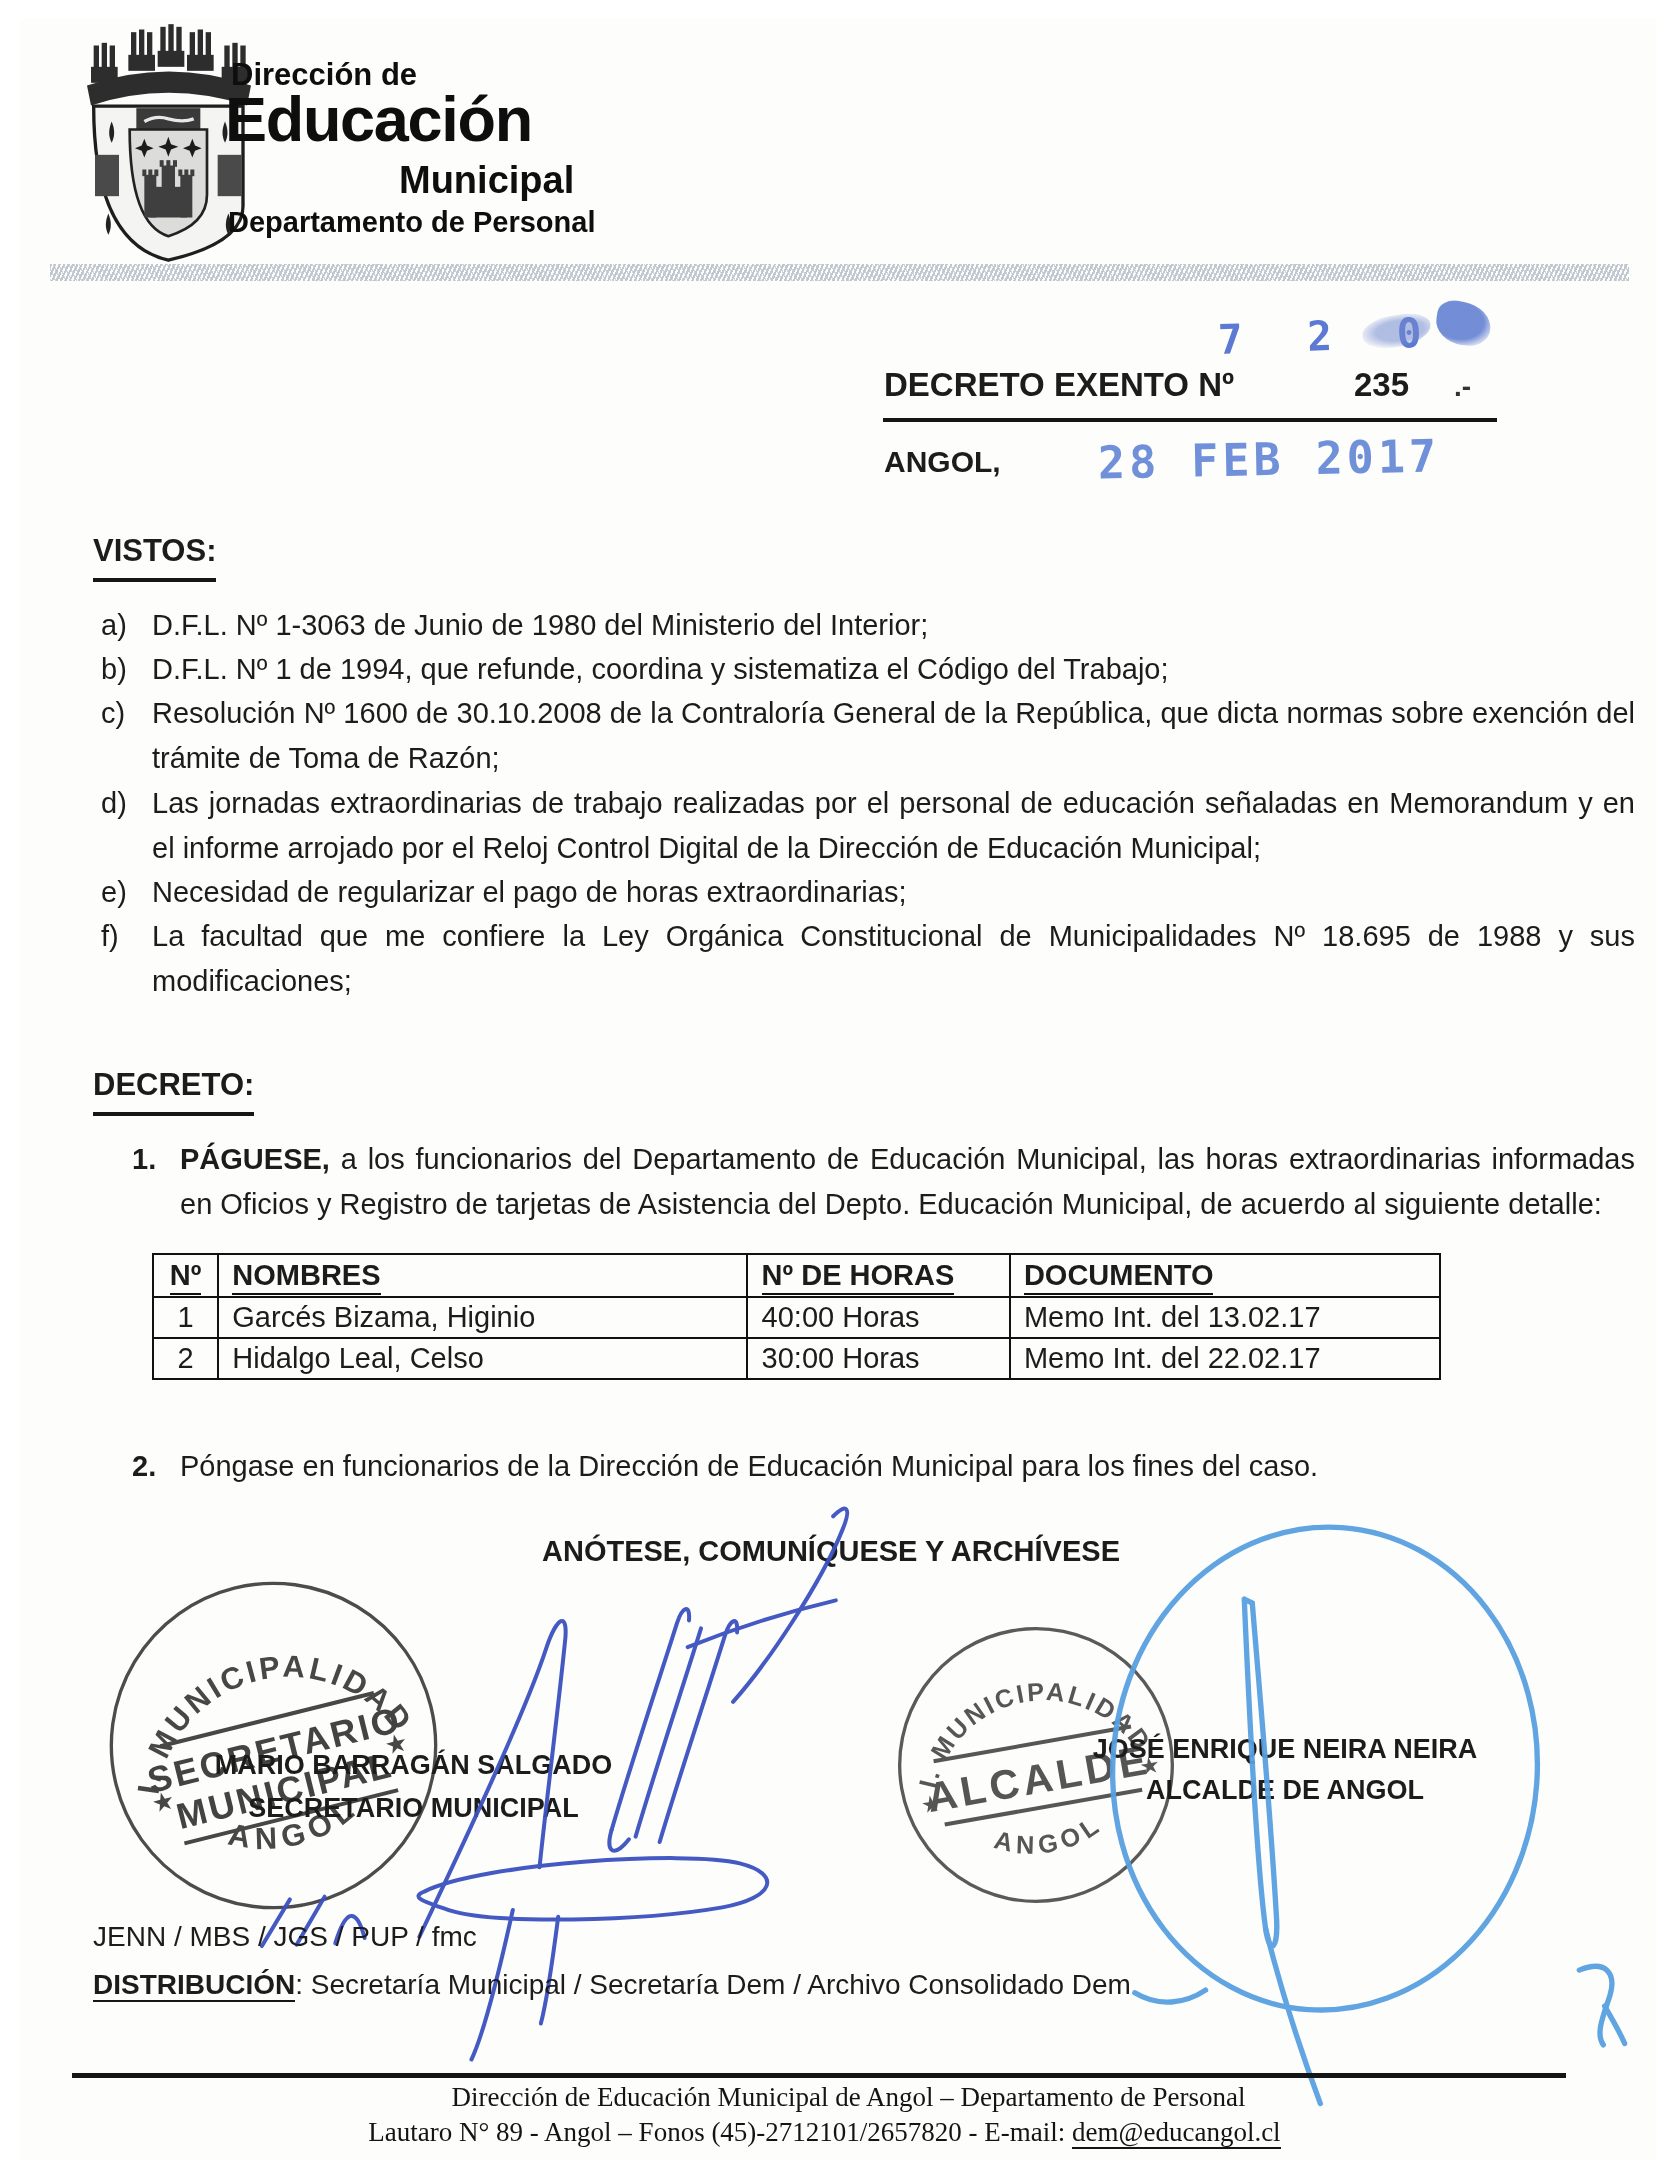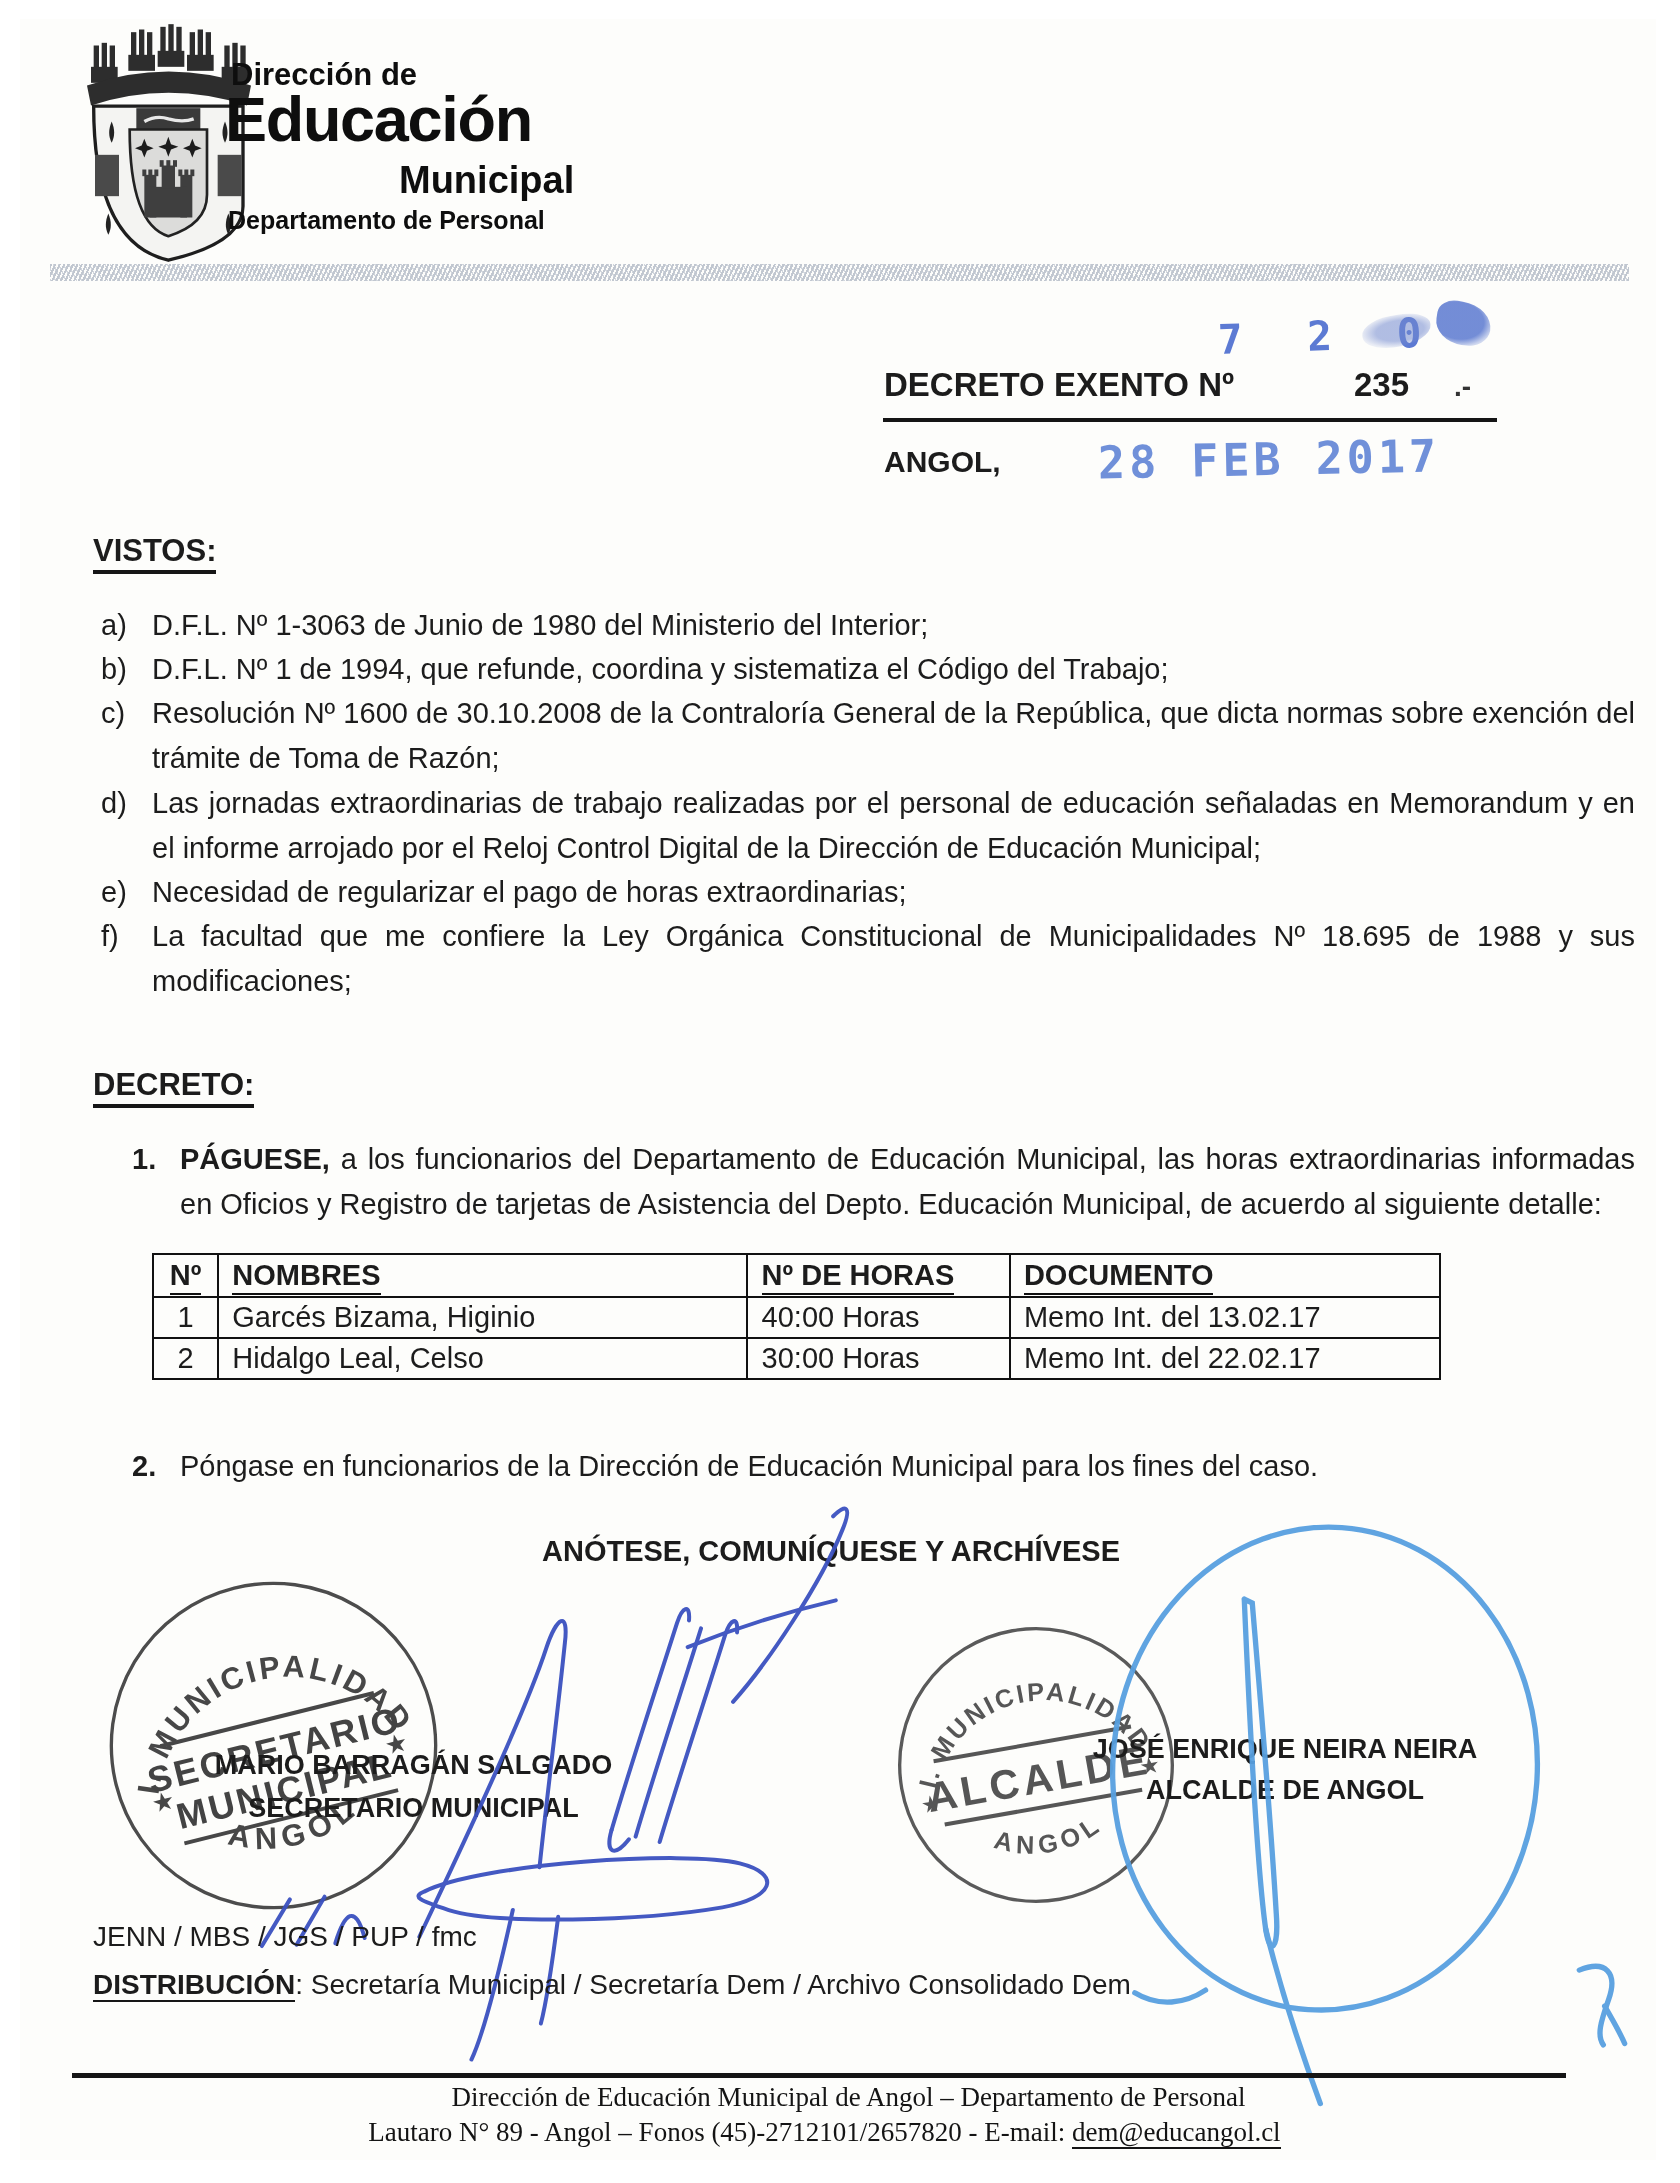--- a/index.html
+++ b/index.html
@@ -4,36 +4,36 @@
 <style>
   html,body{margin:0;padding:0;background:#000;}
   .page{position:relative;width:1681px;height:2183px;background:#ffffff;overflow:hidden;
         font-family:"Liberation Sans",sans-serif;color:#1c1c1c;}
   .sheet{position:absolute;left:20px;top:18.7px;right:25px;bottom:23.4px;background:#fdfdfb;}
   .abs{position:absolute;}
   .b{font-weight:bold;}
   .hdr-small{font-size:31px;font-weight:bold;color:#0e0e0e;}
   .hdr-big{font-size:63px;font-weight:bold;color:#0e0e0e;letter-spacing:-1.3px;}
   .hdr-mid{font-size:38px;font-weight:bold;color:#0e0e0e;}
-  .hdr-dept{font-size:25px;font-weight:bold;color:#0e0e0e;}
+  .hdr-dept{font-size:29px;font-weight:bold;color:#0e0e0e;}
   .hatch{height:17.4px;opacity:.75;
      background:repeating-linear-gradient(115deg,#aeb6c2 0 2px,rgba(255,255,255,0) 2px 4px),
                 repeating-linear-gradient(65deg,#c3c9d3 0 1.3px,rgba(255,255,255,0) 1.3px 4.7px);}
   .decree-title{font-size:33px;font-weight:bold;}
   .decree-suffix{font-size:28px;font-weight:bold;color:#333;}
   .rule{background:#151515;}
   .hand720{font-size:41px;font-weight:bold;color:#4f6fd0;letter-spacing:20px;
            transform:rotate(-2deg);opacity:.92;font-family:"DejaVu Sans Mono",monospace;}
   .datestamp{font-size:45px;font-weight:bold;color:#6185d6;letter-spacing:4px;
              transform:rotate(-1.2deg);opacity:.9;font-family:"DejaVu Sans Mono",monospace;}
   .smudge1{width:55px;height:43px;border-radius:35% 60% 45% 55%;transform:rotate(9deg);
            background:radial-gradient(ellipse at 40% 45%,#5b79d0 0 55%,rgba(91,121,208,.35) 75%,rgba(91,121,208,0) 100%);opacity:.85;}
   .smudge2{width:69px;height:32px;border-radius:55% 40% 60% 45%;transform:rotate(-7deg);
            background:radial-gradient(ellipse at 55% 50%,#7289cf 0 45%,rgba(114,137,207,.25) 72%,rgba(114,137,207,0) 100%);opacity:.55;}
-  .sec-title{font-size:31px;font-weight:bold;border-bottom:4px solid #161616;padding-bottom:1px;}
+  .sec-title{font-size:31px;font-weight:bold;border-bottom:4px solid #161616;padding-bottom:9px;}
   .item{display:flex;font-size:29px;line-height:45px;}
   .item .letter{flex:none;width:51px;}
   .item .num{flex:none;width:48px;font-weight:bold;}
   .item .txt{flex:1;text-align:justify;text-align-last:left;}
   table.pay{border-collapse:collapse;table-layout:fixed;width:1239px;font-size:29px;}
   table.pay td,table.pay th{border:2.7px solid #111;vertical-align:middle;padding:0 0 0 13.3px;text-align:left;}
   table.pay th{height:41px;font-weight:bold;}
   table.pay td{height:39px;}
   table.pay .c1{width:63px;text-align:center;padding-left:0;}
   table.pay .c2{width:514px;}

